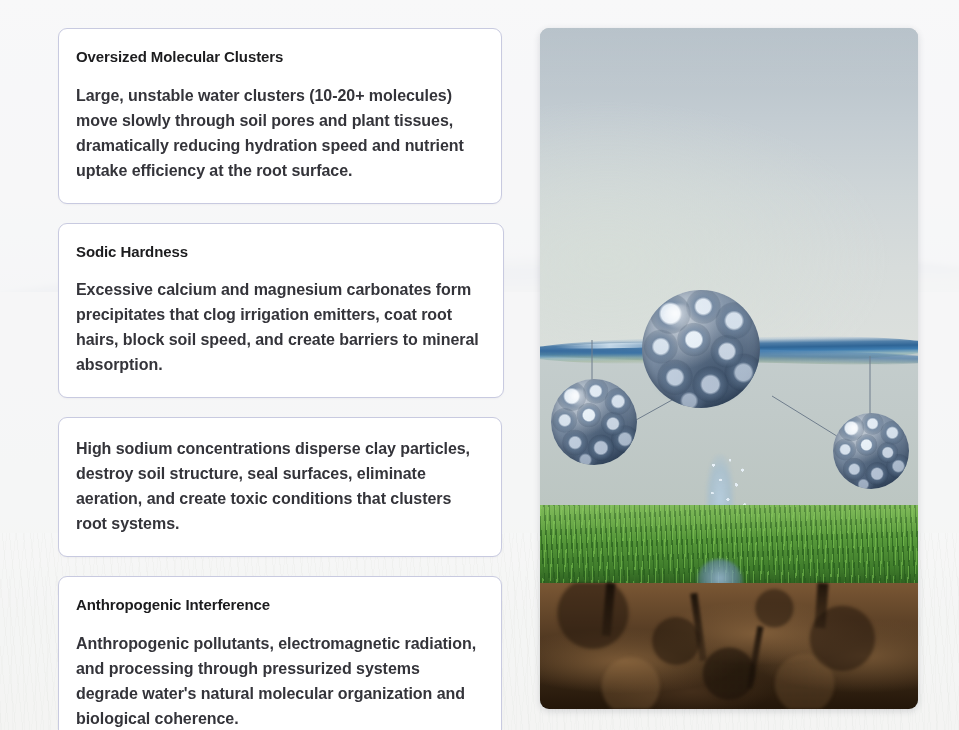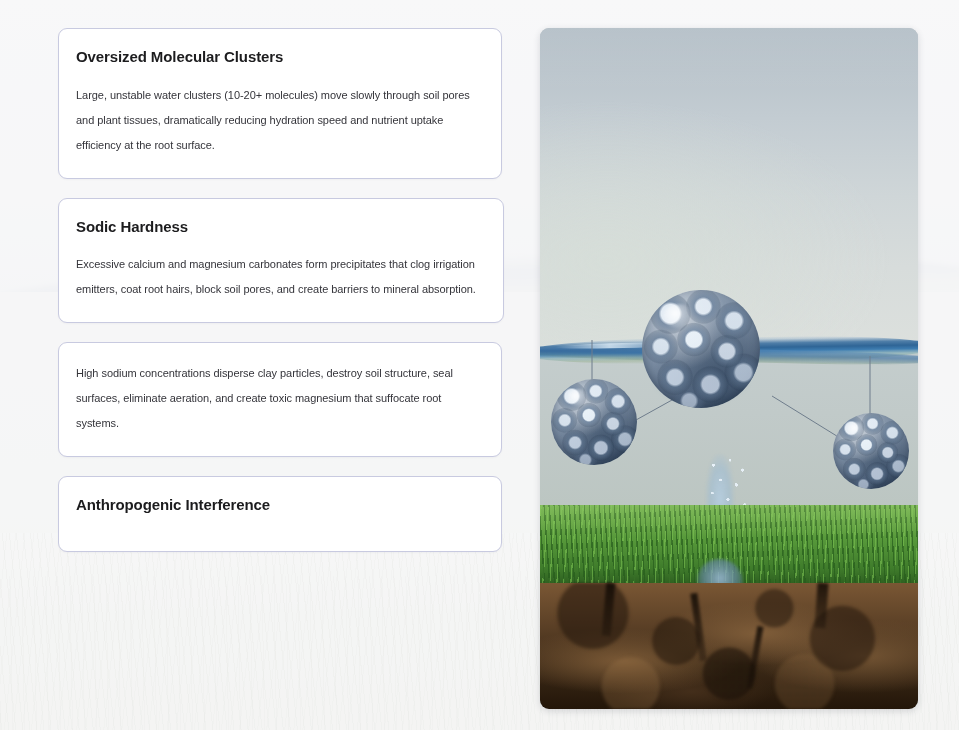--- a/index.html
+++ b/index.html
@@ -131,22 +131,22 @@
   .card-title {
     font-size: 15px;
     font-weight: bold;
     color: #1c1c1e;
     letter-spacing: -0.1px;
     line-height: 1.3;
     margin-bottom: 16px;
   }
 
   .card-body {
-    font-size: 11px;
-    font-weight: normal;
+    font-size: 16px;
+    font-weight: bold;
     color: #34343a;
     line-height: 25px;
     letter-spacing: -0.05px;
   }
 
   
   .hero-figure {
     position: relative;
     width: 378px;
     flex: 0 0 378px;
@@ -446,29 +446,30 @@
 
   <div class="cards-column">
 
     <div class="info-card wide">
       <div class="card-title">Oversized Molecular Clusters</div>
       <div class="card-body">Large, unstable water clusters (10-20+ molecules) move slowly through soil pores and plant tissues, dramatically reducing hydration speed and nutrient uptake efficiency at the root surface.</div>
     </div>
 
     <div class="info-card wider">
       <div class="card-title">Sodic Hardness</div>
-      <div class="card-body">Excessive calcium and magnesium carbonates form precipitates that clog irrigation emitters, coat root hairs, block soil pores, and create barriers to mineral absorption.</div>
+      <div class="card-body">Excessive calcium and magnesium carbonates form precipitates that clog irrigation emitters, coat root hairs, block soil speed, and create barriers to mineral absorption.</div>
     </div>
 
     <div class="info-card wide">
-      <div class="card-body">High sodium concentrations disperse clay particles, destroy soil structure, seal surfaces, eliminate aeration, and create toxic magnesium that suffocate root systems.</div>
+      <div class="card-body">High sodium concentrations disperse clay particles, destroy soil structure, seal surfaces, eliminate aeration, and create toxic conditions that clusters root systems.</div>
     </div>
 
     <div class="info-card wide">
       <div class="card-title">Anthropogenic Interference</div>
+      <div class="card-body">Anthropogenic pollutants, electromagnetic radiation, and processing through pressurized systems degrade water's natural molecular organization and biological coherence.</div>
     </div>
 
   </div>
 
   <div class="hero-figure">
 
     <div class="hero-sky"></div>
     <div class="hero-water"></div>
 
     <div class="cluster-reflection"></div>

